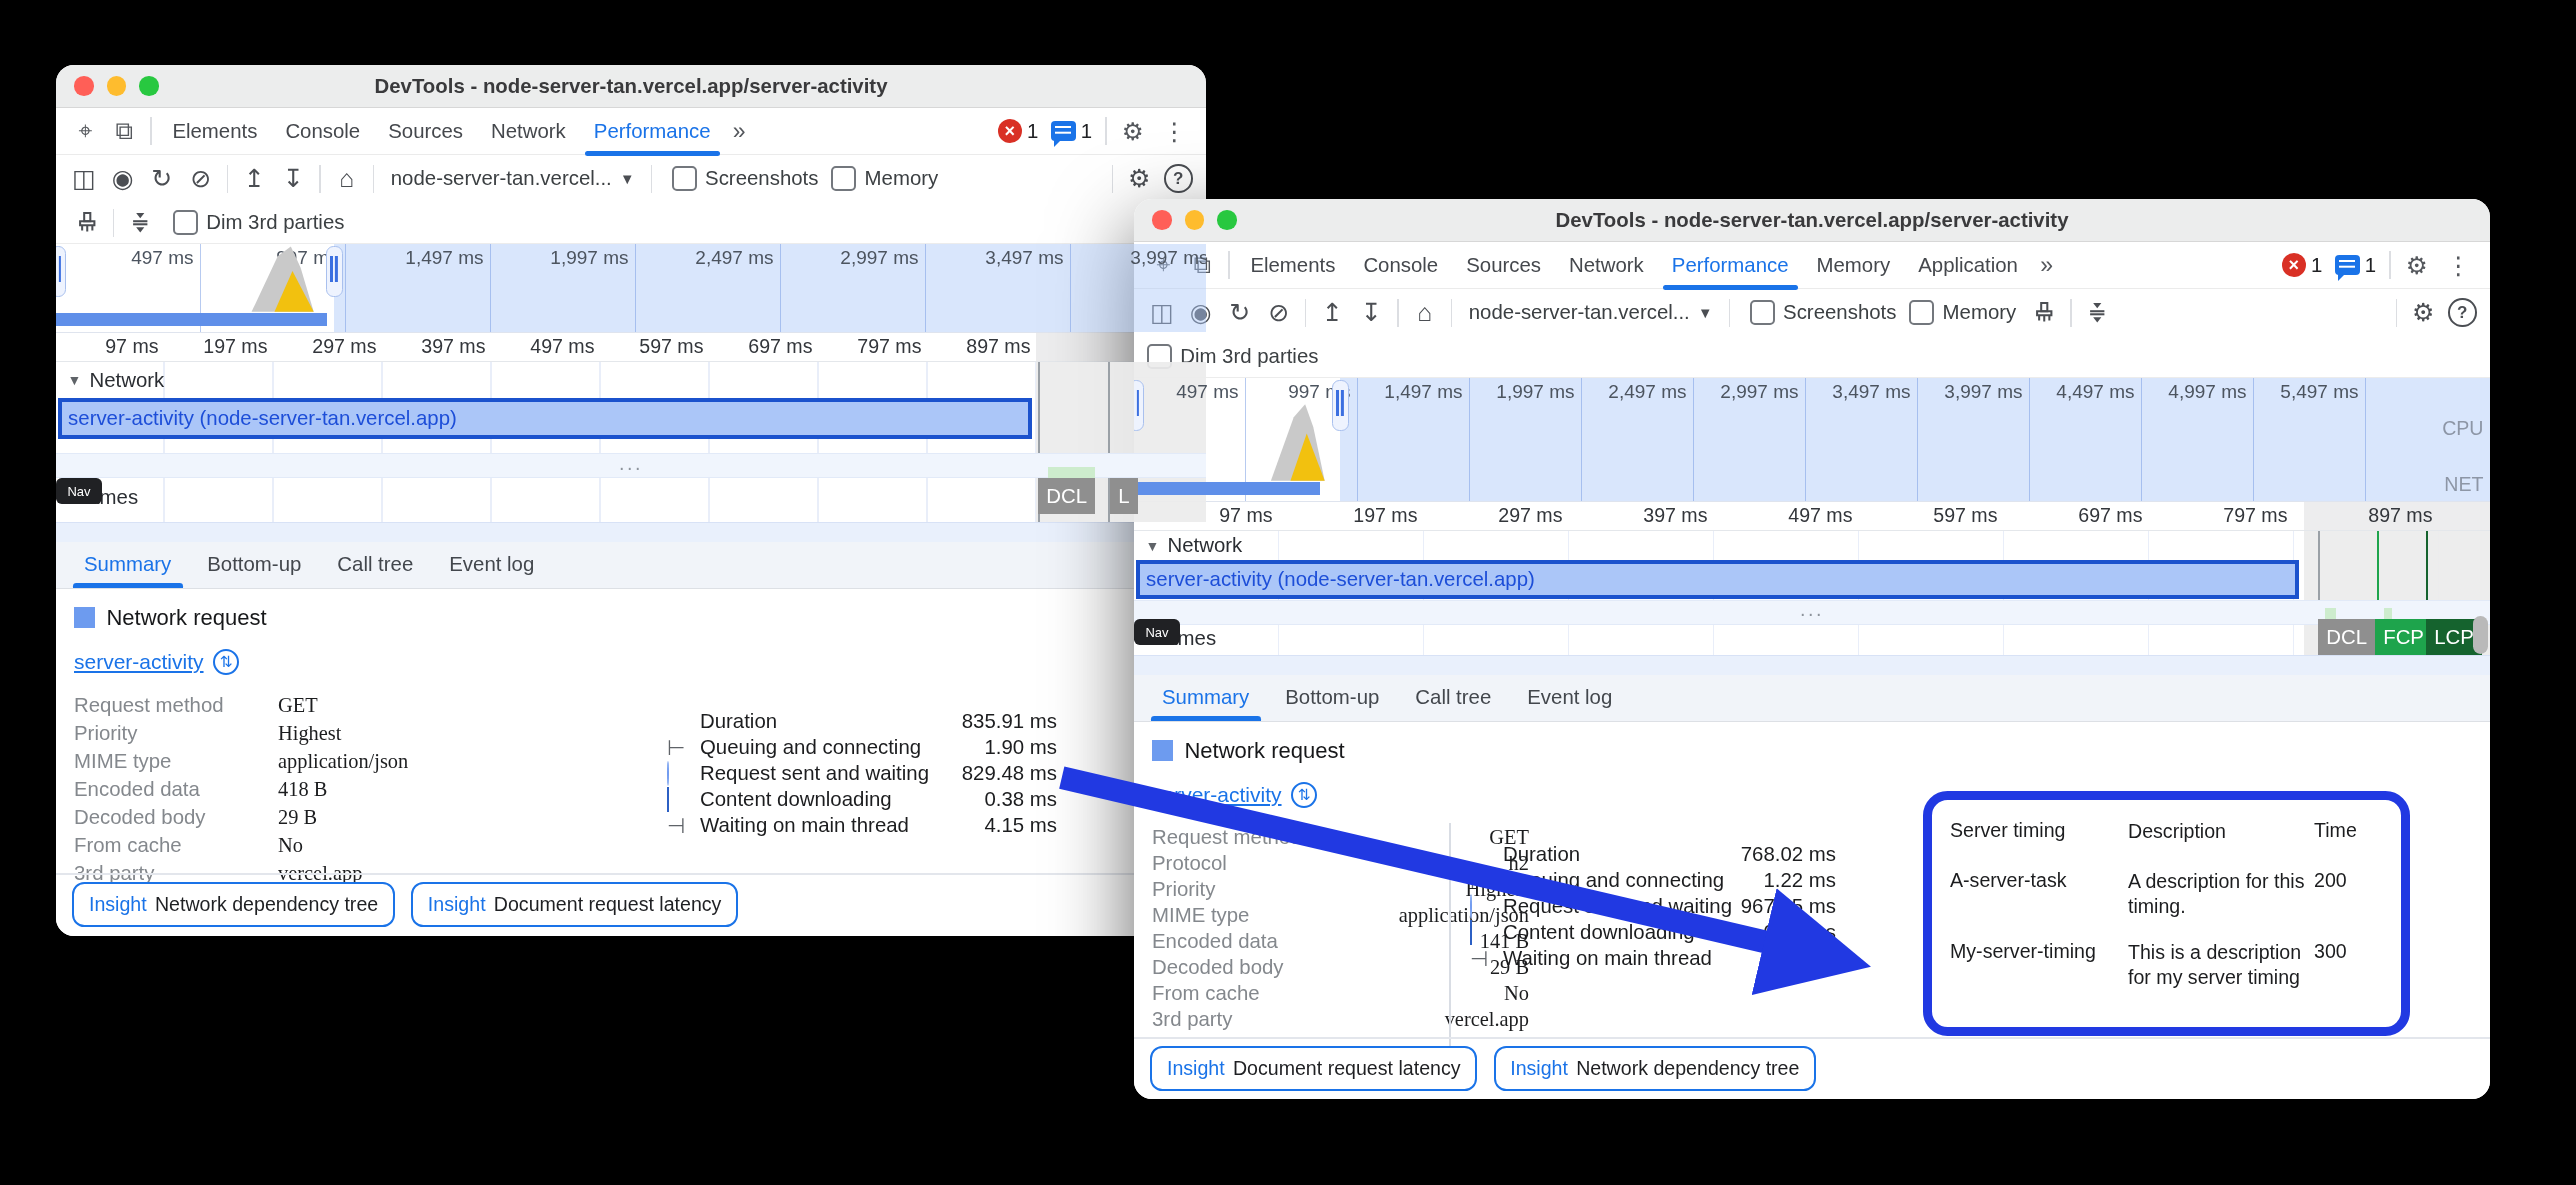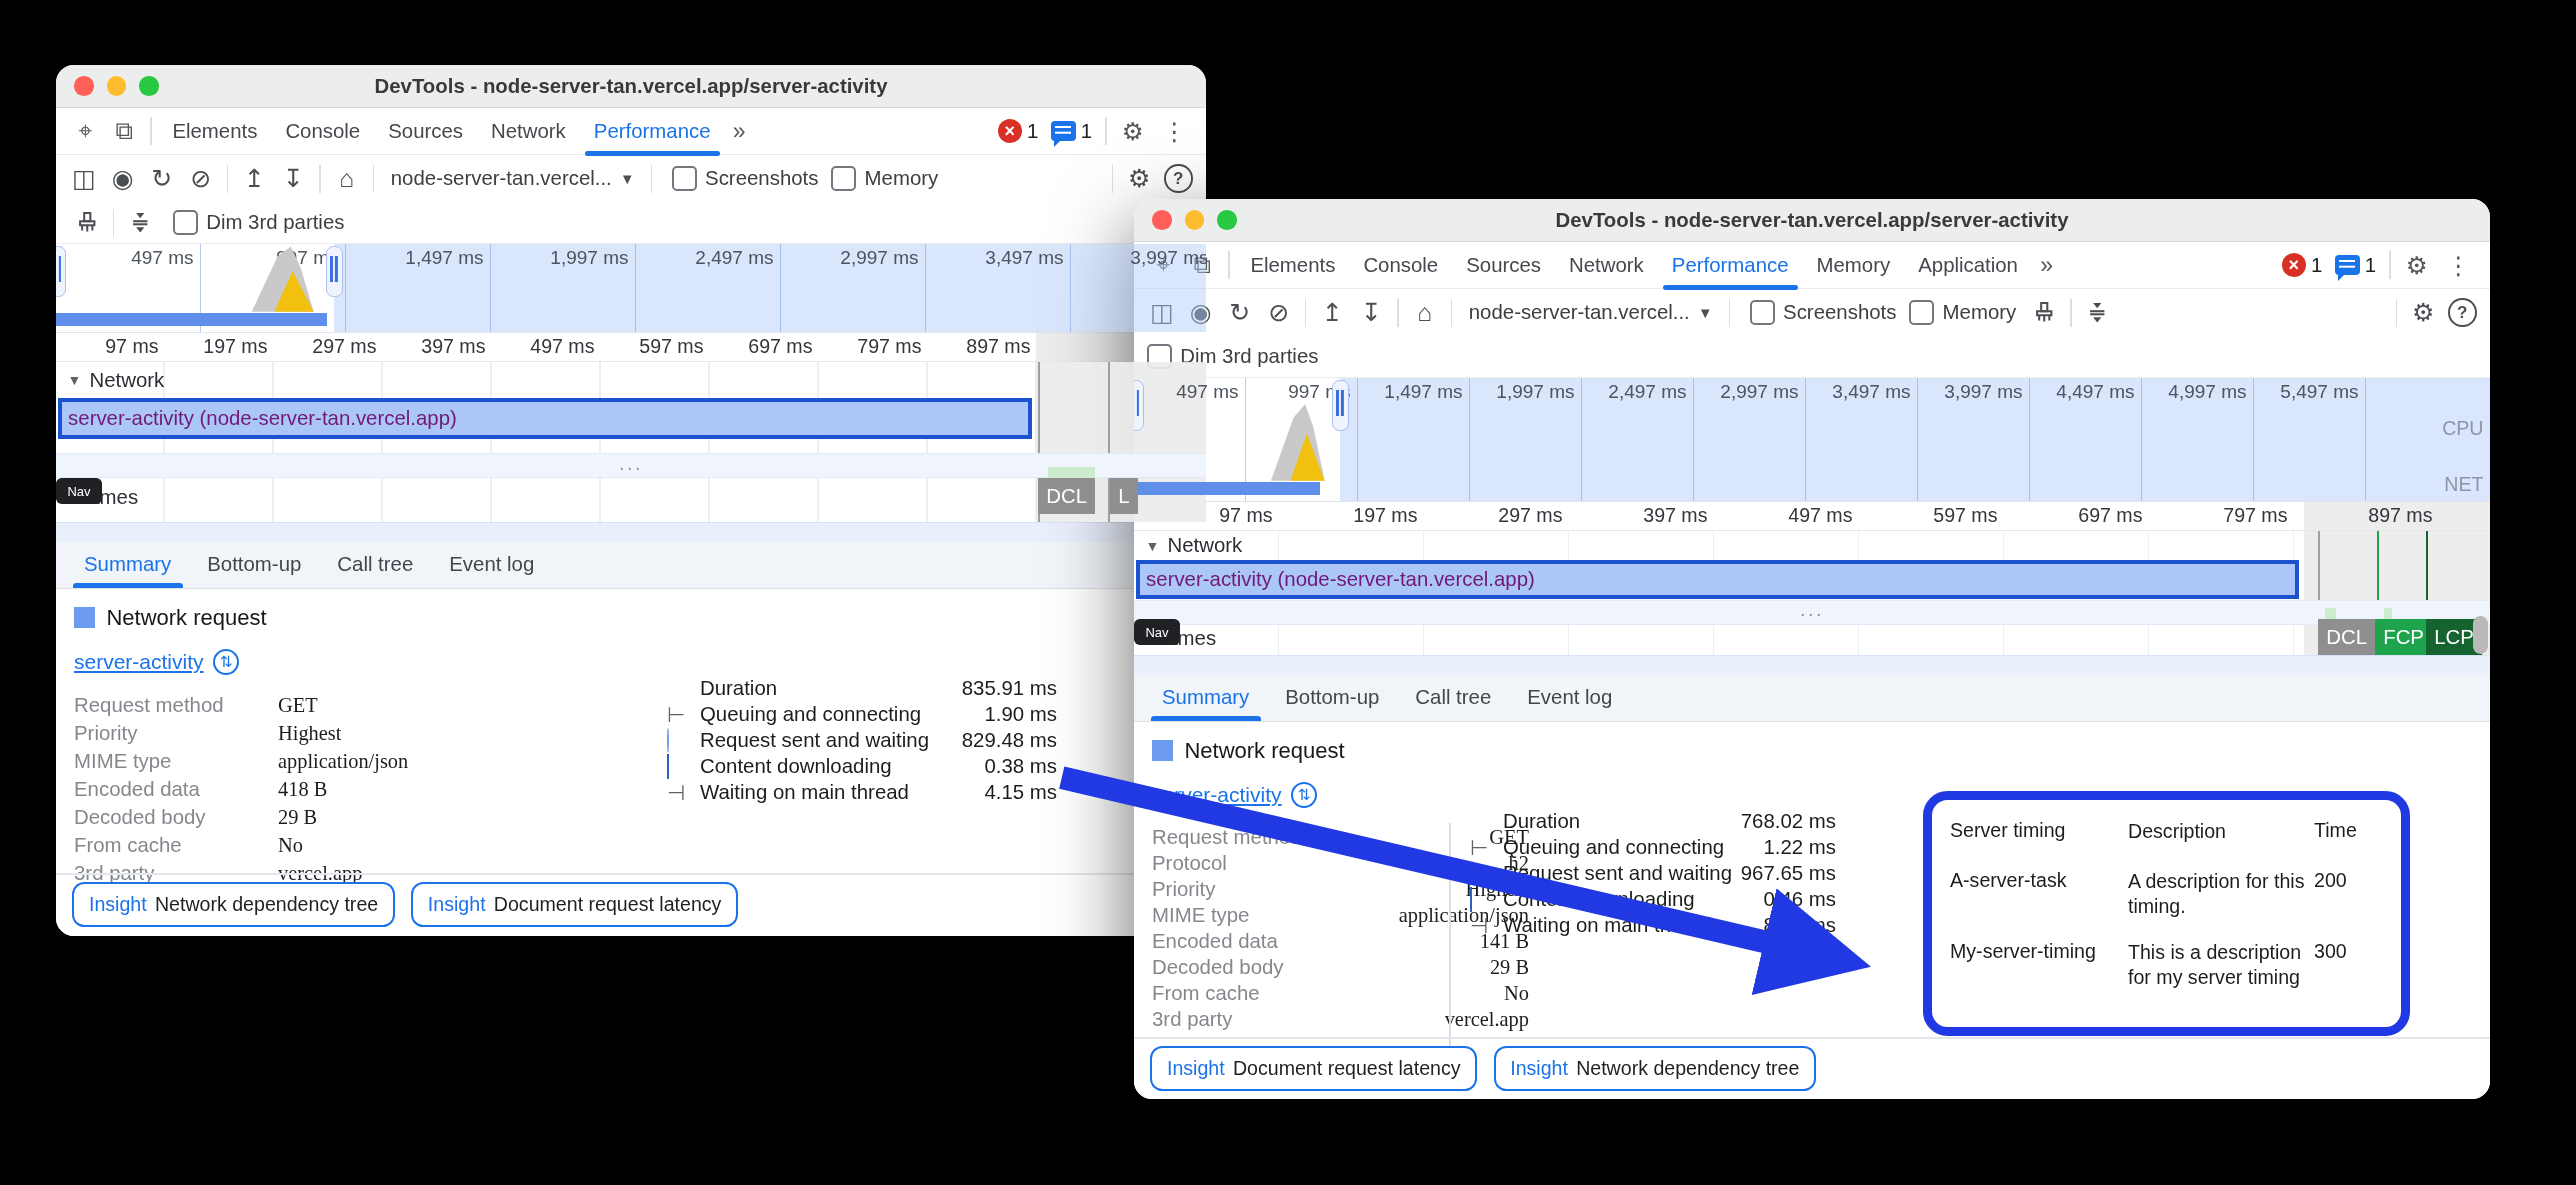--- a/index.html
+++ b/index.html
@@ -91,21 +91,21 @@
   #win1 .track{height:160px;background:repeating-linear-gradient(90deg,transparent 0 107px,#e9eef9 107px 109px);}
   #win2 .track{height:124px;background:repeating-linear-gradient(90deg,transparent 0 144px,#e9eef9 144px 145px);}
   .track .grey{position:absolute;top:0;bottom:0;right:0;background:rgba(235,235,236,.92);z-index:1;}
   #win1 .track .grey{left:980px;} #win2 .track .grey{left:1170px;}
   .mline{position:absolute;top:0;bottom:0;width:1.6px;z-index:2;}
   .net-head{position:absolute;left:11.4px;display:flex;align-items:center;gap:8.2px;font-size:20.4px;
             color:#2b2e33;z-index:3;}
   #win1 .net-head{top:6.5px;} #win2 .net-head{top:3.3px;}
   .tri{font-size:14px;color:#5f6368;}
   .net-row{position:absolute;left:1.6px;background:#abc6f8;border:4.1px solid #1b52cd;
-           display:flex;align-items:center;padding-left:6.5px;font-size:20.4px;color:#701a75;
+           display:flex;align-items:center;padding-left:6.5px;font-size:20.4px;color:#1d4ed8;
            box-sizing:border-box;z-index:3;white-space:nowrap;overflow:hidden;}
   #win1 .net-row{top:36px;height:41px;width:974px;} #win2 .net-row{top:29px;height:39px;width:1163px;}
   .mid-strip{position:absolute;left:0;right:0;height:23px;background:#f0f5fd;
              border-top:1.6px solid #e2eaf8;border-bottom:1.6px solid #e2eaf8;z-index:2;}
   #win1 .mid-strip{top:91px;} #win2 .mid-strip{top:69px;}
   .ellipsis{position:absolute;left:0;right:0;text-align:center;color:#8d939b;font-size:19.6px;
             letter-spacing:2.5px;z-index:3;}
   #win1 .ellipsis{top:90px;} #win2 .ellipsis{top:67px;}
   .frames-label{position:absolute;left:13px;font-size:20.4px;color:#2b2e33;z-index:3;}
   #win1 .frames-label{top:124px;} #win2 .frames-label{top:96px;}
@@ -137,21 +137,21 @@
   .link{color:#1a73e8;font-size:21px;text-decoration:underline;}
   .linkicon{width:26px;height:26px;border:2.5px solid #1a73e8;border-radius:50%;color:#1a73e8;
             font-size:15.5px;display:flex;align-items:center;justify-content:center;box-sizing:border-box;}
   .cols{position:relative;padding:16.3px 0 0 18px;}
   .drow{display:flex;align-items:center;font-size:20.4px;}
   #win1 .drow{height:28px;} #win2 .drow{height:26px;}
   .dlabel{width:204px;color:#84888d;flex:none;}
   .dval{color:#1c1d1f;font-family:Liberation Serif, serif;}
   #win2 .dval{width:173px;text-align:right;}
   .vdiv{position:absolute;left:315px;top:14.7px;height:227px;width:1.6px;background:#d9dde4;}
-  .timing{position:absolute;top:1px;}
+  .timing{position:absolute;top:34px;}
   #win1 .timing{left:611px;width:390px;} #win2 .timing{left:336px;width:366px;}
   .trow{display:flex;align-items:center;height:26px;font-size:20.4px;}
   .tic{width:33px;color:#5f6368;font-size:21px;flex:none;}
   .sw{width:19.6px;height:12.3px;box-sizing:border-box;margin-right:6.5px;flex:none;}
   .sw.light{background:#cfdef9;border:1.6px solid #739df0;}
   .sw.dark{background:#6d9bef;border:1.6px solid #2c60c4;}
   .tlabel{flex:1;color:#1c1d1f;white-space:nowrap;}
   .tval{text-align:right;color:#1c1d1f;min-width:98px;}
   .hr{position:absolute;left:0;right:0;bottom:65px;height:1.6px;background:#e3e6ec;}
   .insights{position:absolute;left:16.3px;bottom:13px;display:flex;gap:16.3px;}

